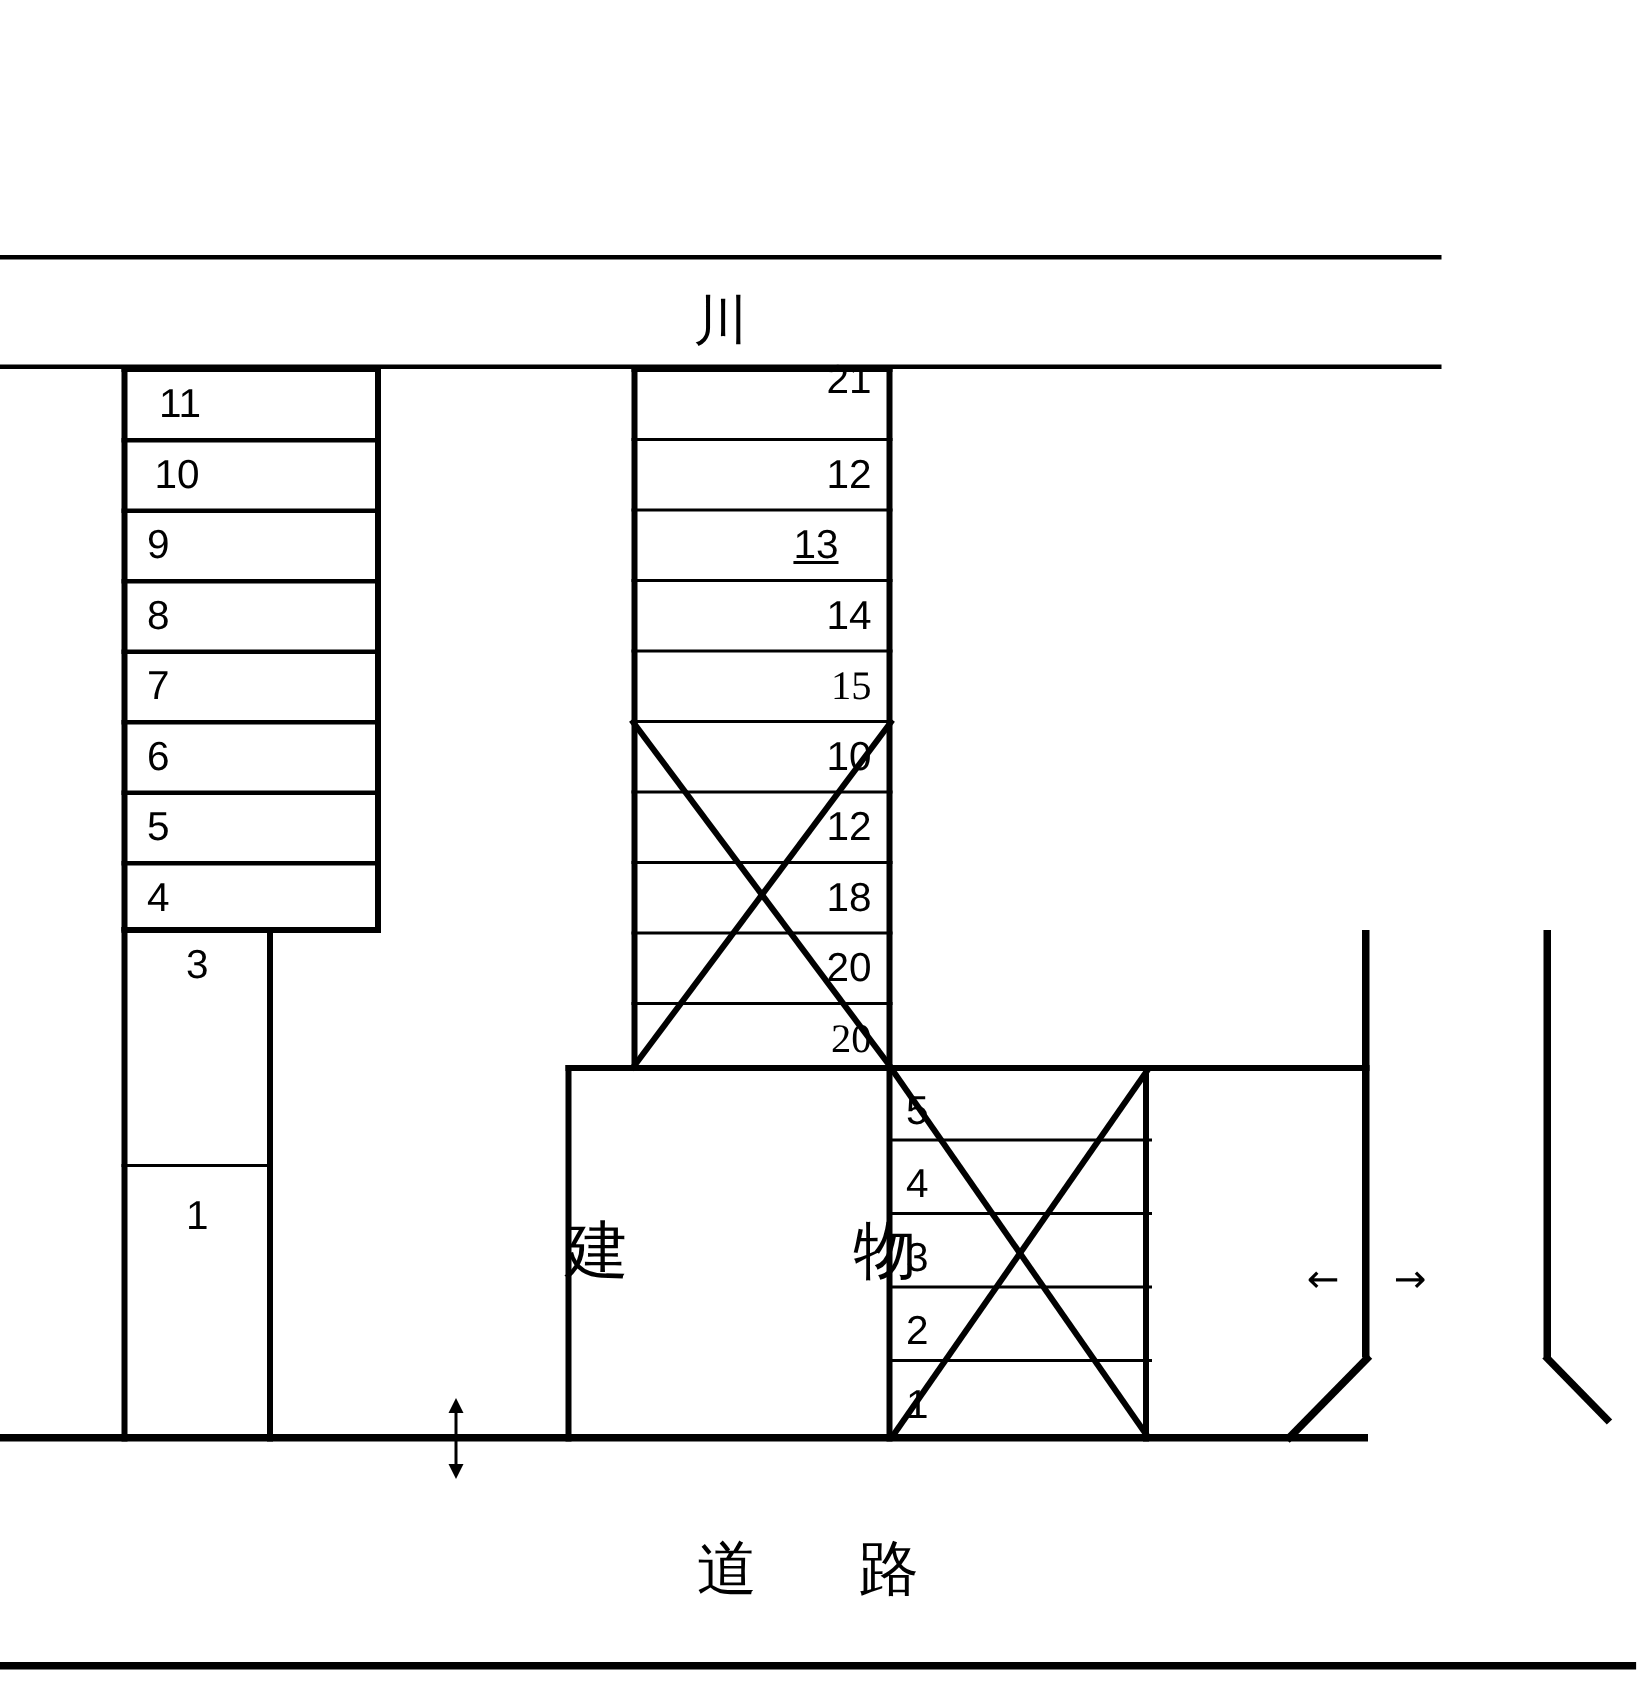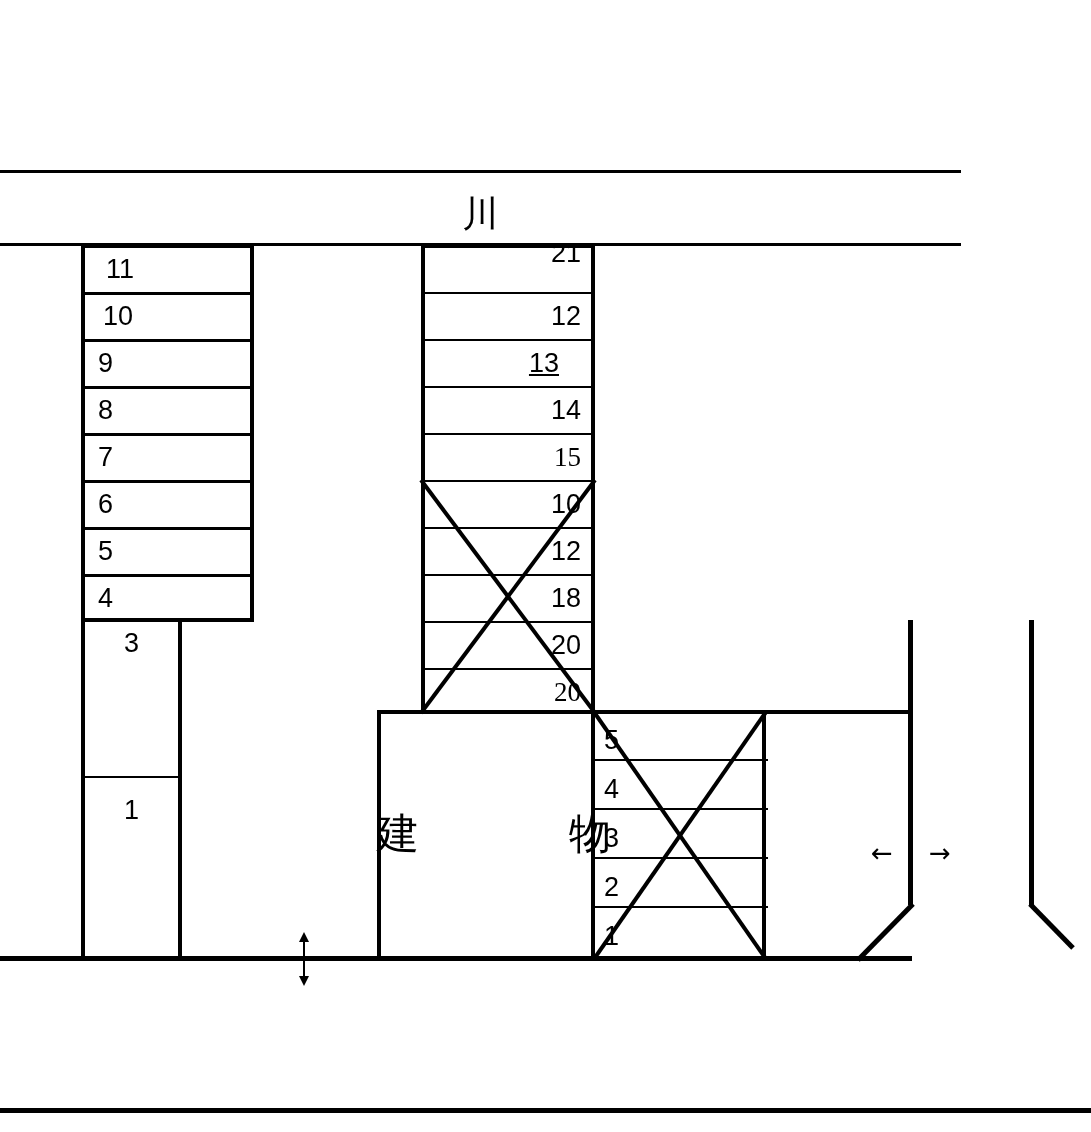--- a/index.html
+++ b/index.html
@@ -202,15 +202,16 @@
   </div>
 
   <div class="hline" style="left:0px; top:956px; width:912px; height:5px;"></div>
 
   <svg class="diag" style="left:292px; top:932px;" width="24" height="54" viewBox="0 0 24 54">
     <line x1="12" y1="5" x2="12" y2="49" stroke="#000" stroke-width="2"></line>
     <polygon points="12,0 7,10 17,10" fill="#000"></polygon>
     <polygon points="12,54 7,44 17,44" fill="#000"></polygon>
   </svg>
 
+  <div class="label road-label" style="left:0px; top:1018px; width:1091px; text-align:center;">道　路</div>
   <div class="hline" style="left:0px; top:1108px; width:1091px; height:5px;"></div>
 
 </div>
 
 </body></html>

